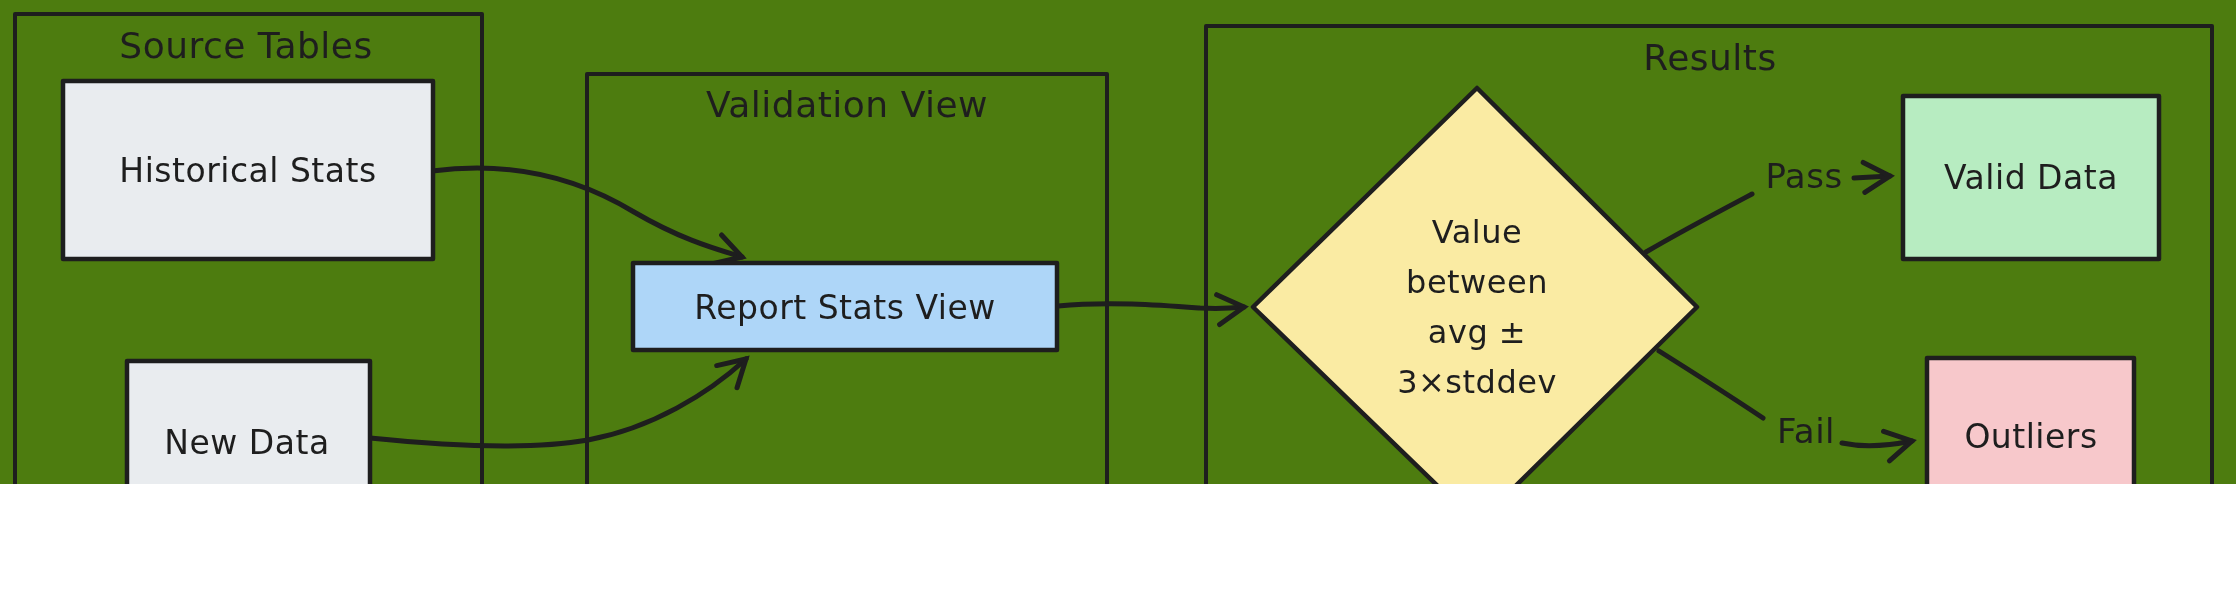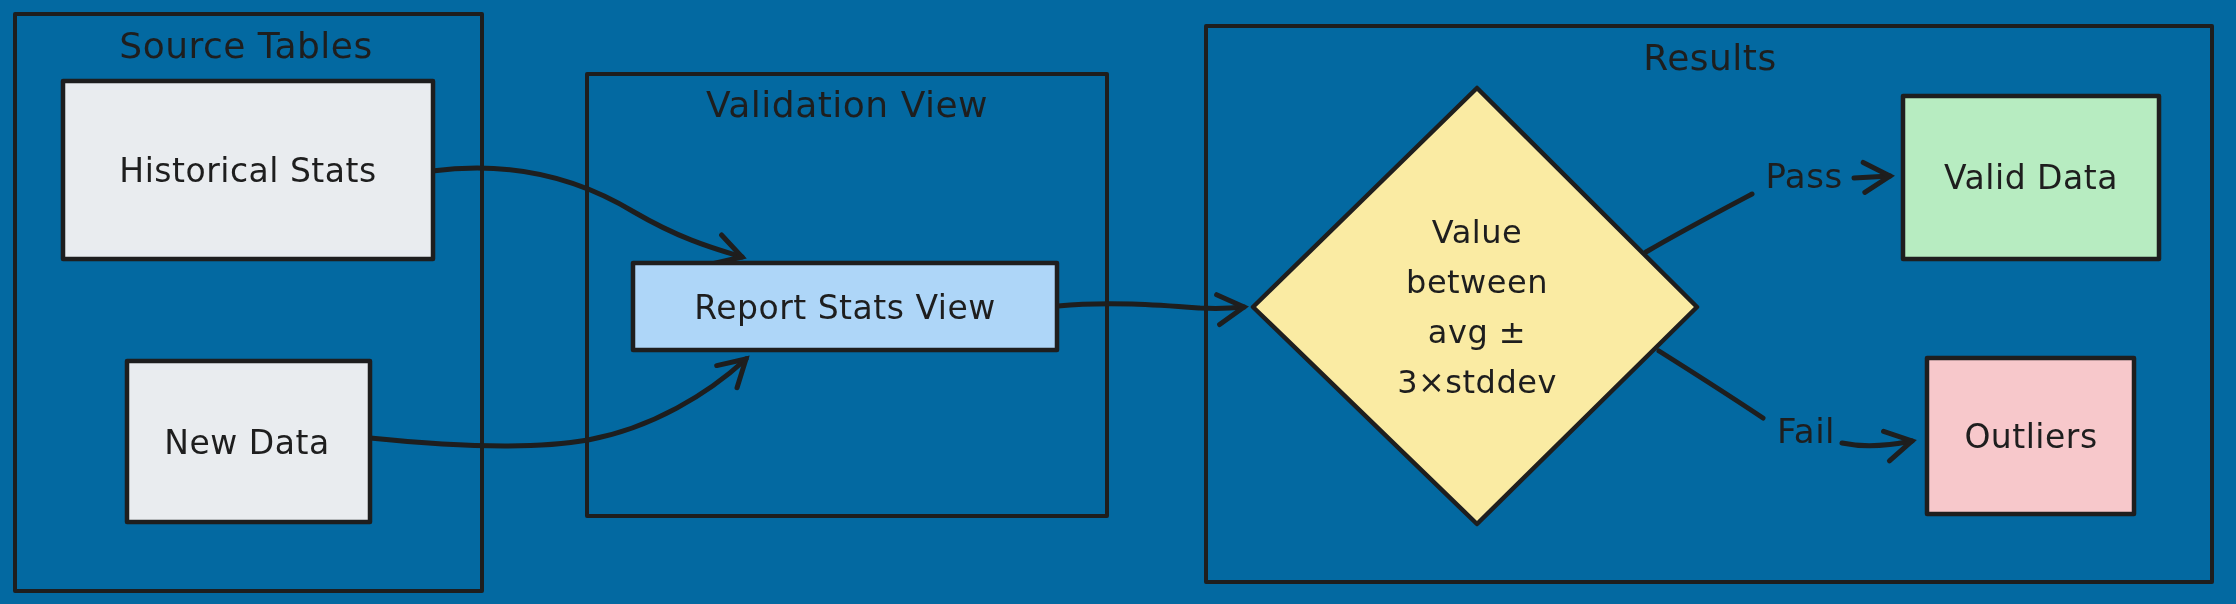--- a/index.html
+++ b/index.html
@@ -1,20 +1,20 @@
 <!DOCTYPE html>
 <html><head>
 <meta charset="utf-8">
 <style>
   html, body { margin: 0; padding: 0; background: #ffffff; }
   .canvas {
     position: relative;
     width: 2236px;
-    height: 604px;
-    background: #0369a1;
+    height: 484px;
+    background: #4d7c0f;
     overflow: hidden;
   }
   svg text {
     font-family: "DejaVu Sans", "Liberation Sans", sans-serif;
     fill: #1e1e1e;
     letter-spacing: 0.5px;
   }
   .title  { font-size: 36px; }
   .label  { font-size: 33px; }
   .dlabel { font-size: 32px; }

